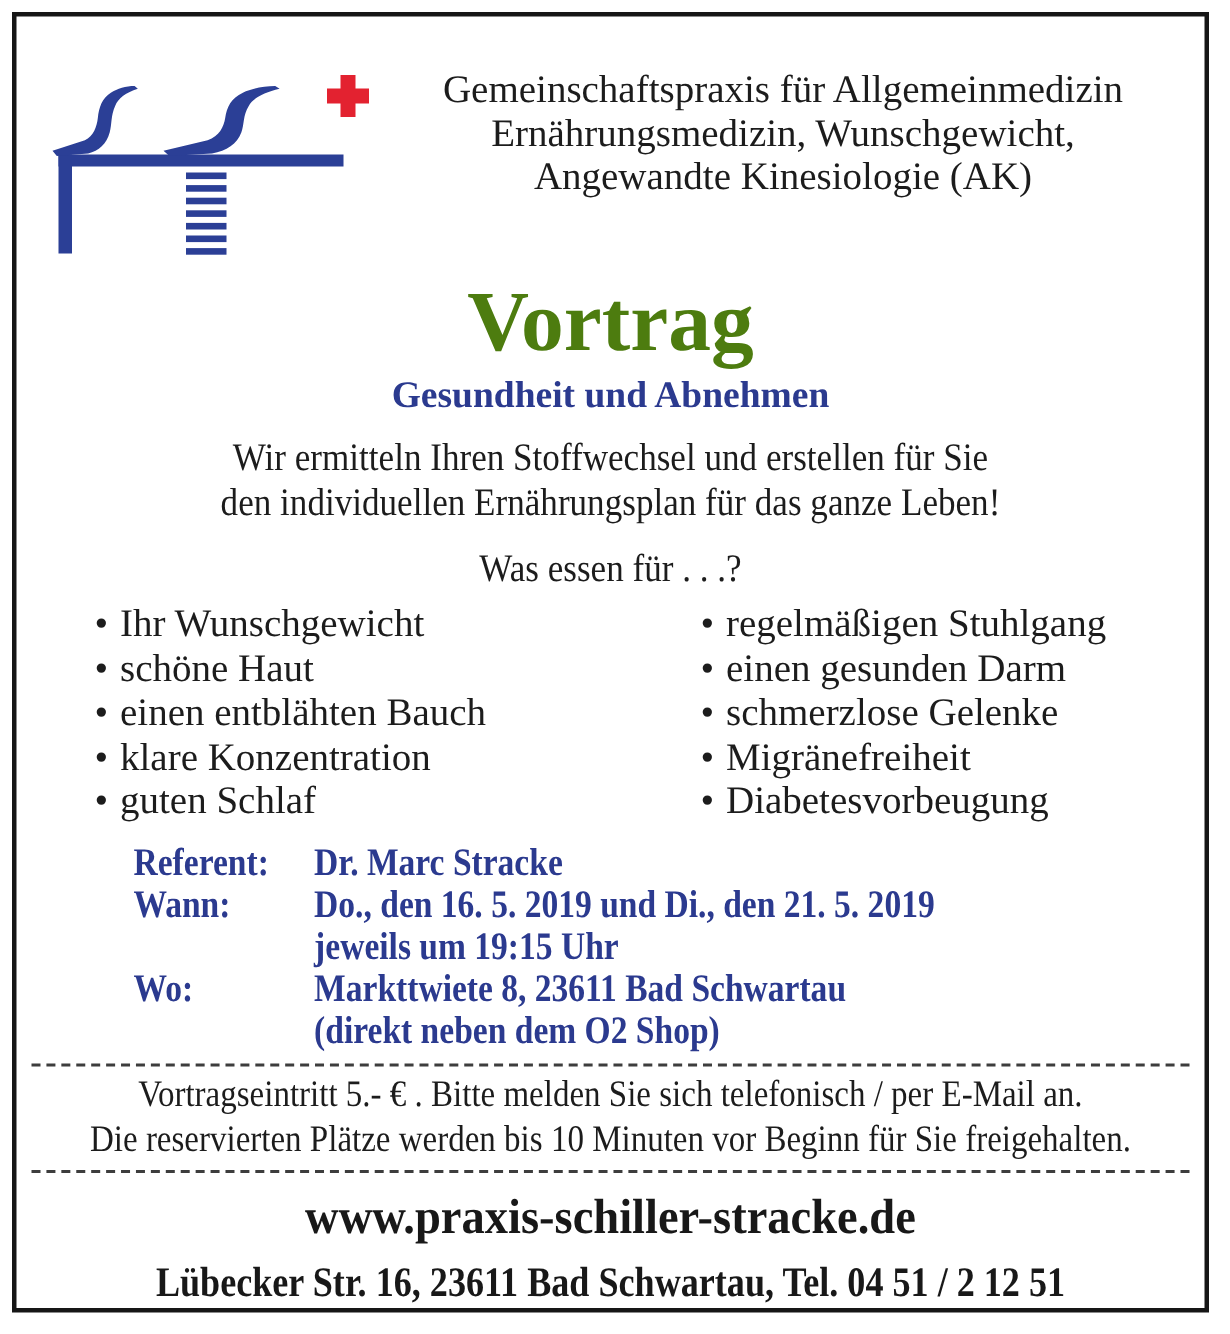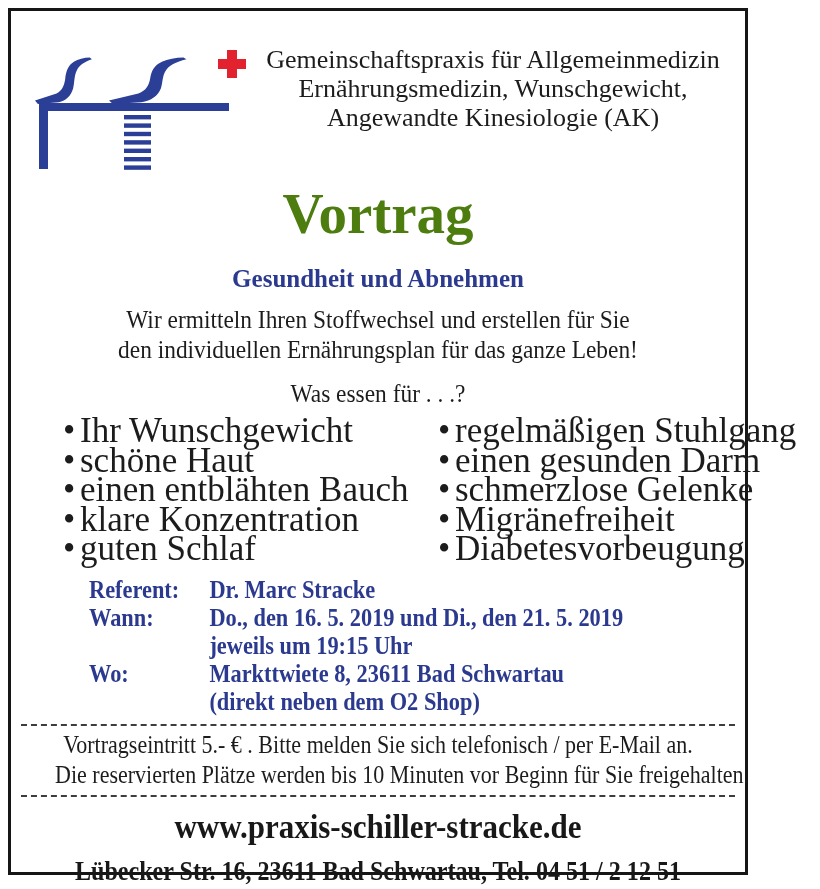--- a/index.html
+++ b/index.html
@@ -2,47 +2,47 @@
 <html lang="de"><head>
 <meta charset="utf-8">
 <style>
   html,body{margin:0;padding:0;background:#ffffff;}
   body{
     width:820px;height:889px;position:relative;overflow:hidden;
     font-family:"Liberation Serif","DejaVu Serif",serif;
     color:#1c1c1c;
   }
   .flyer{
-    position:absolute;left:8px;top:8px;width:740px;height:867px;
+    position:absolute;left:8px;top:8px;width:798px;height:867px;
     border:3px solid #161616;background:#ffffff;box-sizing:border-box;
   }
   
   .header{display:flex;align-items:flex-start;}
   .logo-wrap{width:248px;flex:0 0 248px;padding:36px 0 0 20px;box-sizing:border-box;}
   .practice{flex:1;text-align:center;padding-top:34px;padding-right:18px;
     font-size:26px;line-height:29px;color:#1c1c1c;}
   
   .title{
     text-align:center;margin-top:2px;font-size:57px;line-height:58px;
     font-weight:bold;color:#4d7c0f;letter-spacing:0px;
   }
   .subtitle{
-    text-align:center;margin-top:23px;font-size:25px;line-height:26px;
+    text-align:center;margin-top:7px;font-size:25px;line-height:26px;
     font-weight:bold;color:#2b3a8f;
   }
   .intro{
     text-align:center;margin-top:13px;font-size:26px;line-height:30px;
     transform:scaleX(0.9);transform-origin:50% 50%;
   }
   .question{
     text-align:center;margin-top:14px;font-size:26px;line-height:29px;
     transform:scaleX(0.9);transform-origin:50% 50%;
   }
   
-  .bullets{display:flex;margin-top:8px;font-size:35px;line-height:29.5px;}
+  .bullets{display:flex;margin-top:8px;font-size:26px;line-height:29.5px;}
   .bullets ul{list-style:none;margin:0;padding:0;width:50%;box-sizing:border-box;}
   .bullets ul.left{padding-left:52px;}
   .bullets ul.right{padding-left:60px;}
   .bullets li{white-space:nowrap;}
   .bullet{display:inline-block;width:17px;}
   
   .details{
     margin:12px 0 0 78px;font-size:26px;line-height:28px;font-weight:bold;
     color:#2b3a8f;transform:scaleX(0.86);transform-origin:0 50%;
   }

